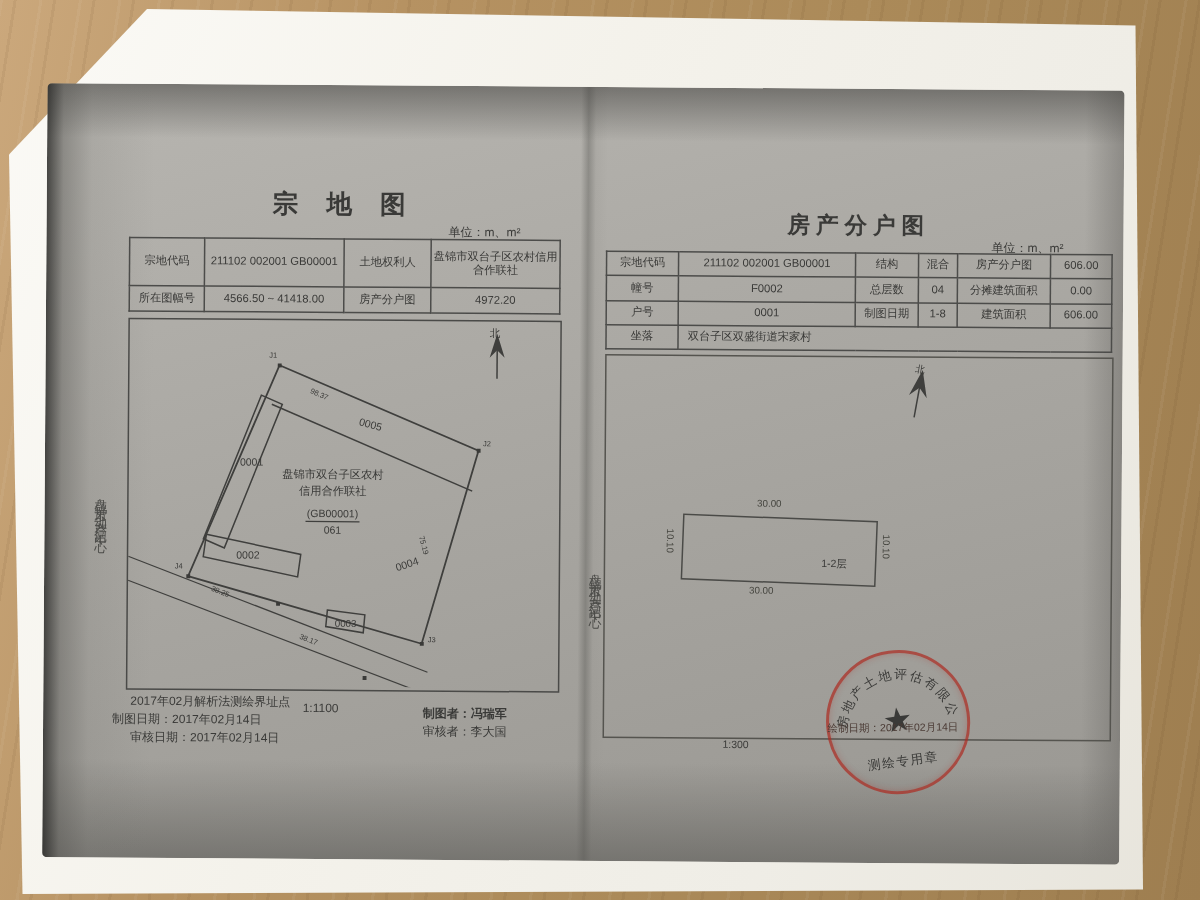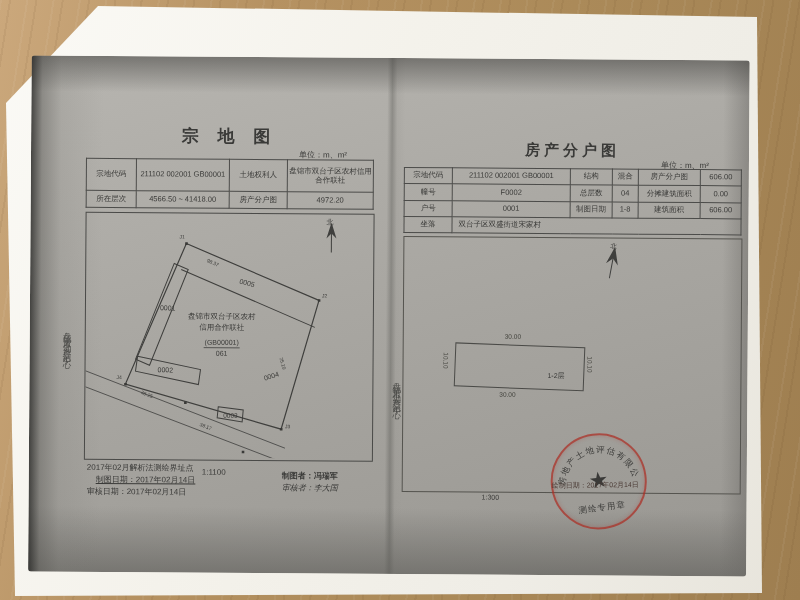--- a/index.html
+++ b/index.html
@@ -62,21 +62,21 @@
             <col style="width:86px">
           </colgroup>
         <tbody>
             <tr>
           <td>宗地代码</td>
           <td>211102 002001 GB00001</td>
           <td>土地权利人</td>
           <td>盘锦市双台子区农村信用合作联社</td>
         </tr>
         <tr>
-          <td>所在层次</td>
+          <td>所在图幅号</td>
           <td>4566.50 ~ 41418.00</td>
           <td>房产分户图</td>
           <td>4972.20</td>
         </tr>
       </tbody>
         </table>
     </div>
 
     <div id="map-box" class="abs">
       <svg width="285" height="244" viewBox="0 0 285 244">
@@ -126,25 +126,25 @@
 
         <text x="136" y="105" font-size="7.5" text-anchor="middle">盘锦市双台子区农村</text>
         <text x="136" y="116" font-size="7.5" text-anchor="middle">信用合作联社</text>
         <text x="136" y="131" font-size="7" text-anchor="middle">(GB00001)</text>
         <line x1="118" y1="134" x2="154" y2="134" stroke="#3f3f3d" stroke-width="0.8"></line>
         <text x="136" y="142" font-size="7" text-anchor="middle">061</text>
       </svg>
     </div>
 
     <div class="abs ink t-sm" style="left:88px;top:464px;">2017年02月解析法测绘界址点</div>
-    <div class="abs ink t-sm" style="left:97px;top:476px;text-decoration:underline;">制图日期：2017年02月14日</div>
+    <div class="abs ink t-sm" style="left:76px;top:476px;">制图日期：2017年02月14日</div>
     <div class="abs ink t-sm" style="left:88px;top:488px;">审核日期：2017年02月14日</div>
     <div class="abs ink t-sm" style="left:203px;top:469px;">1:1100</div>
     <div class="abs ink t-sm" style="left:283px;top:471px;font-weight:bold;">制图者：冯瑞军</div>
-    <div class="abs ink t-sm" style="left:283px;top:483px;font-style:italic;">审核者：李大国</div>
+    <div class="abs ink t-sm" style="left:283px;top:483px;">审核者：李大国</div>
     <div class="abs vtext" style="left:62px;top:328px;height:150px;">盘锦市不动产登记中心</div>
 
     <div class="abs ink t-title2" style="left:403px;top:140px;width:337px;">房产分户图</div>
     <div class="abs ink t-sm" style="left:660px;top:158px;">单位：m、m²</div>
 
     <div class="abs" style="left:403px;top:167px;width:337px;height:66px;">
       <table class="doc">
         <colgroup>
             <col style="width:48px">
             <col style="width:118px">

